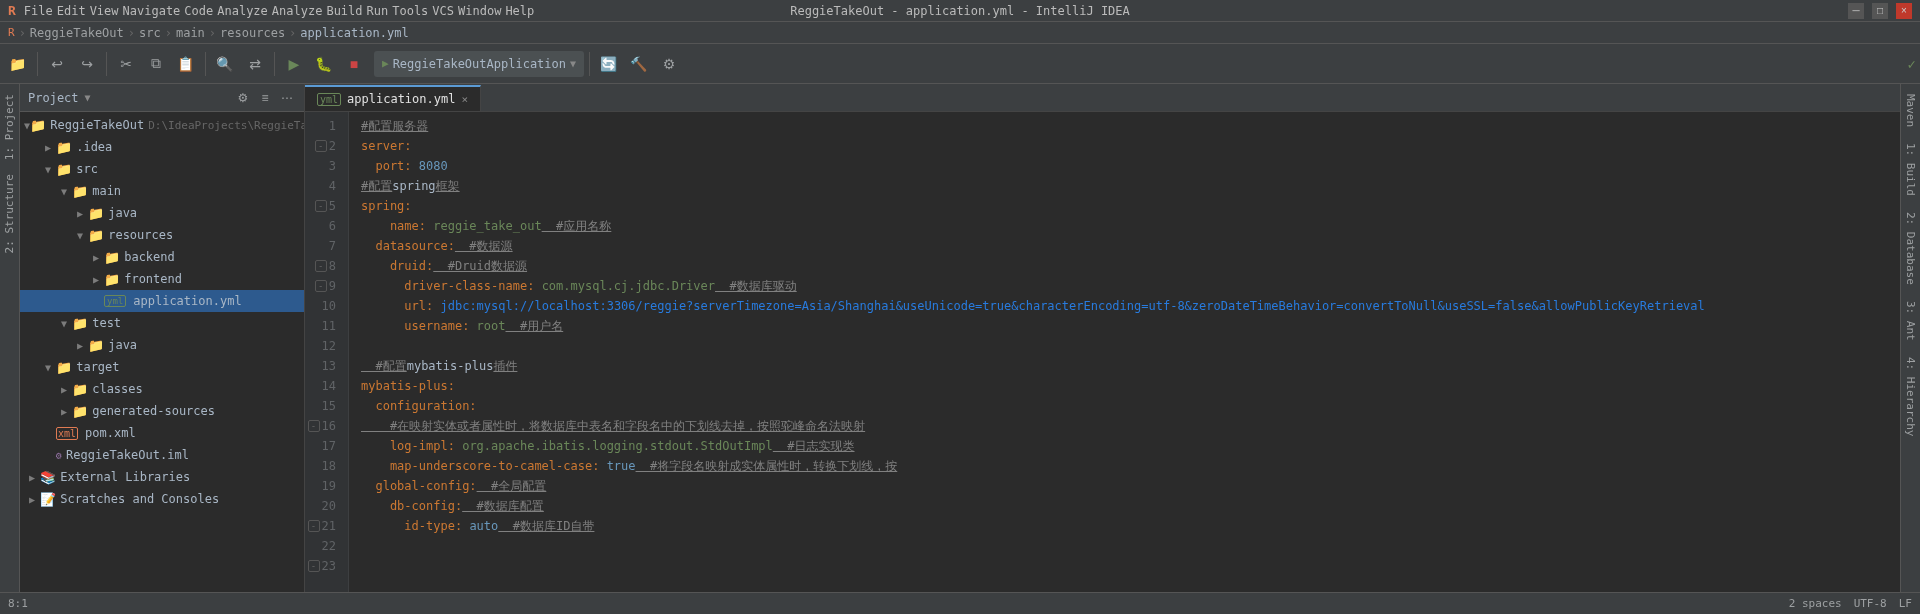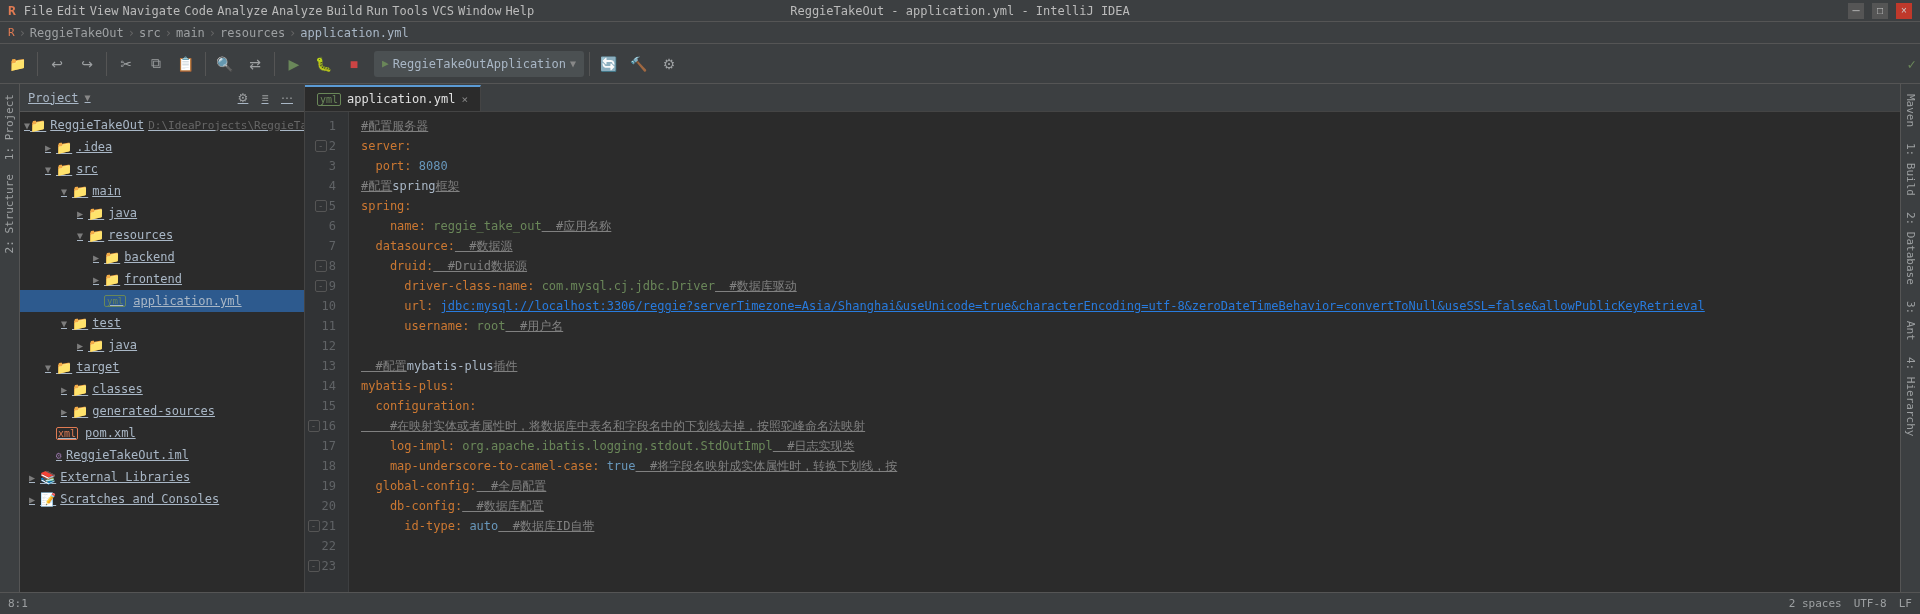--- a/index.html
+++ b/index.html
@@ -150,21 +150,20 @@
       white-space: nowrap;
     }
 
     
     #project-panel {
       width: 285px;
       background: #2b2b2b;
       display: flex;
       flex-direction: column;
       border-right: 1px solid #444;
-      text-decoration: underline;
     }
     #project-header {
       height: 28px;
       background: #3c3f41;
       display: flex;
       align-items: center;
       justify-content: space-between;
       padding: 0 8px;
       font-size: 12px;
       color: #a9b7c6;
@@ -289,21 +288,21 @@
     .code-line {
       height: 20px;
       display: flex;
       align-items: center;
       white-space: pre;
     }
     .c-key { color: #cc7832; }
     .c-string { color: #6a8759; }
     .c-num { color: #6897bb; }
     .c-comment { color: #808080; text-decoration: underline; }
-    .c-url { color: #287bde; text-decoration: underline; }
+    .c-url { color: #287bde; }
     .c-normal { color: #a9b7c6; }
 
     
     #right-tabs {
       width: 20px;
       background: #3c3f41;
       display: flex;
       flex-direction: column;
       align-items: center;
       padding-top: 4px;

